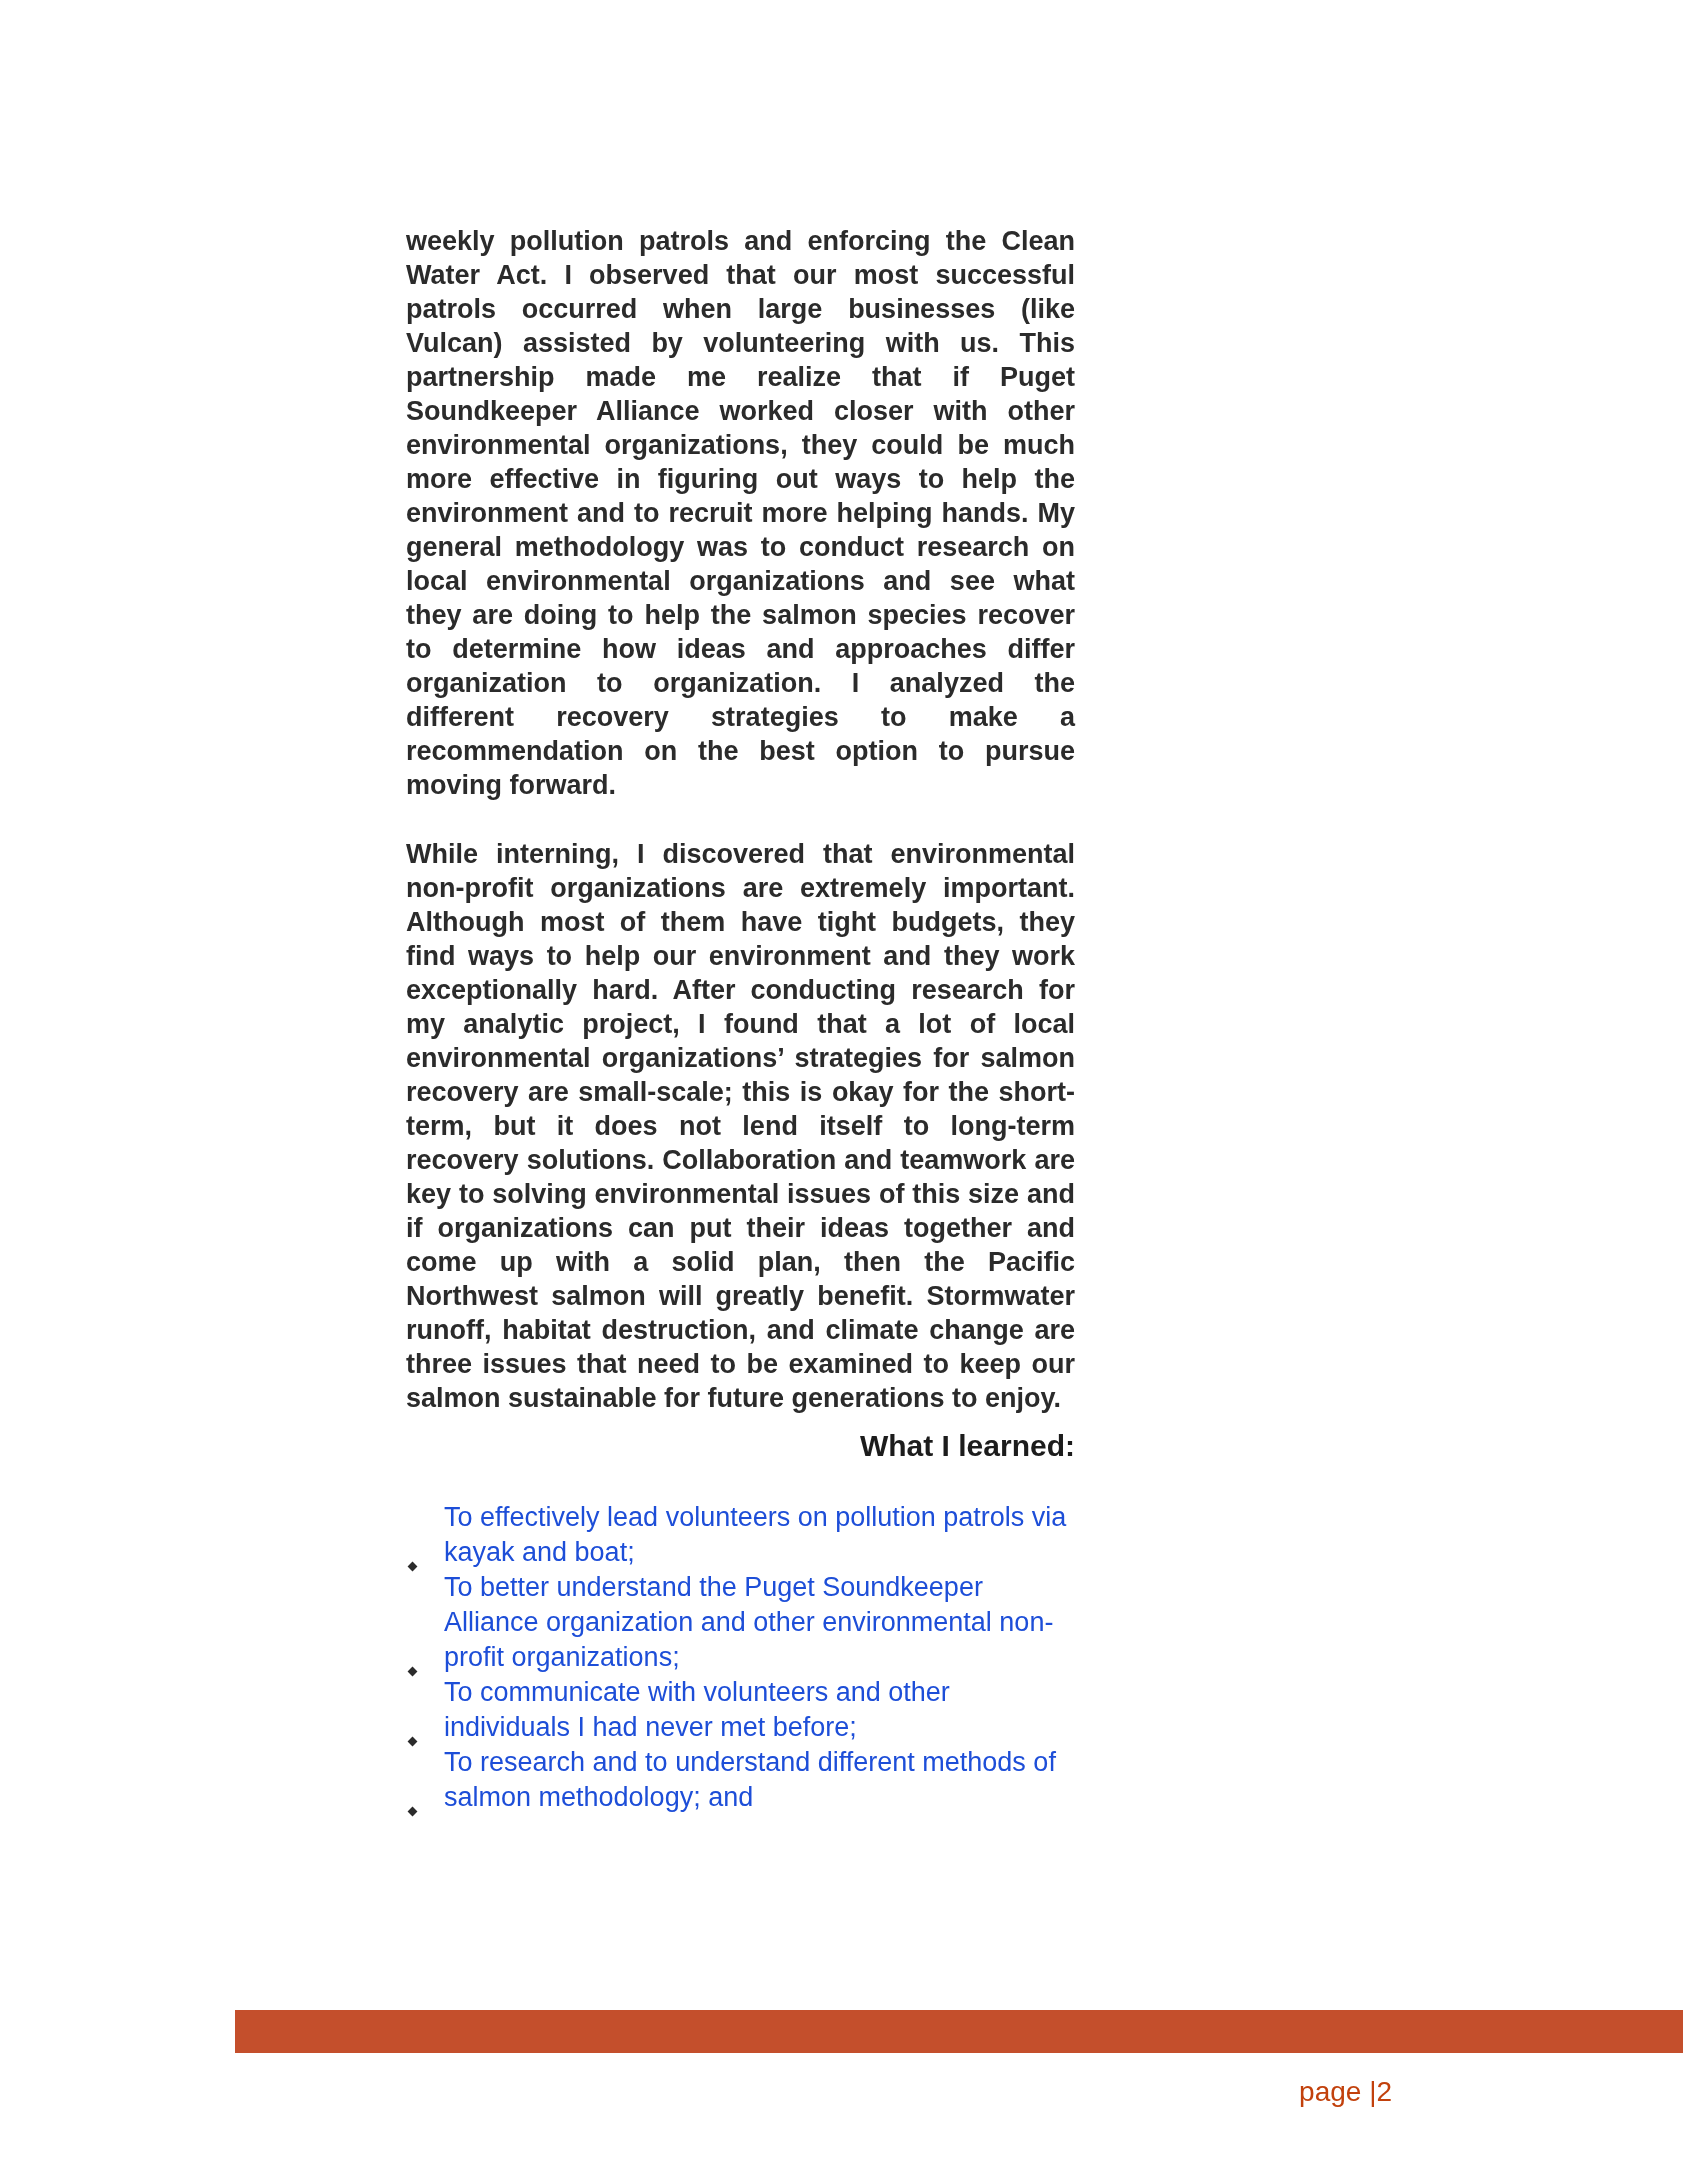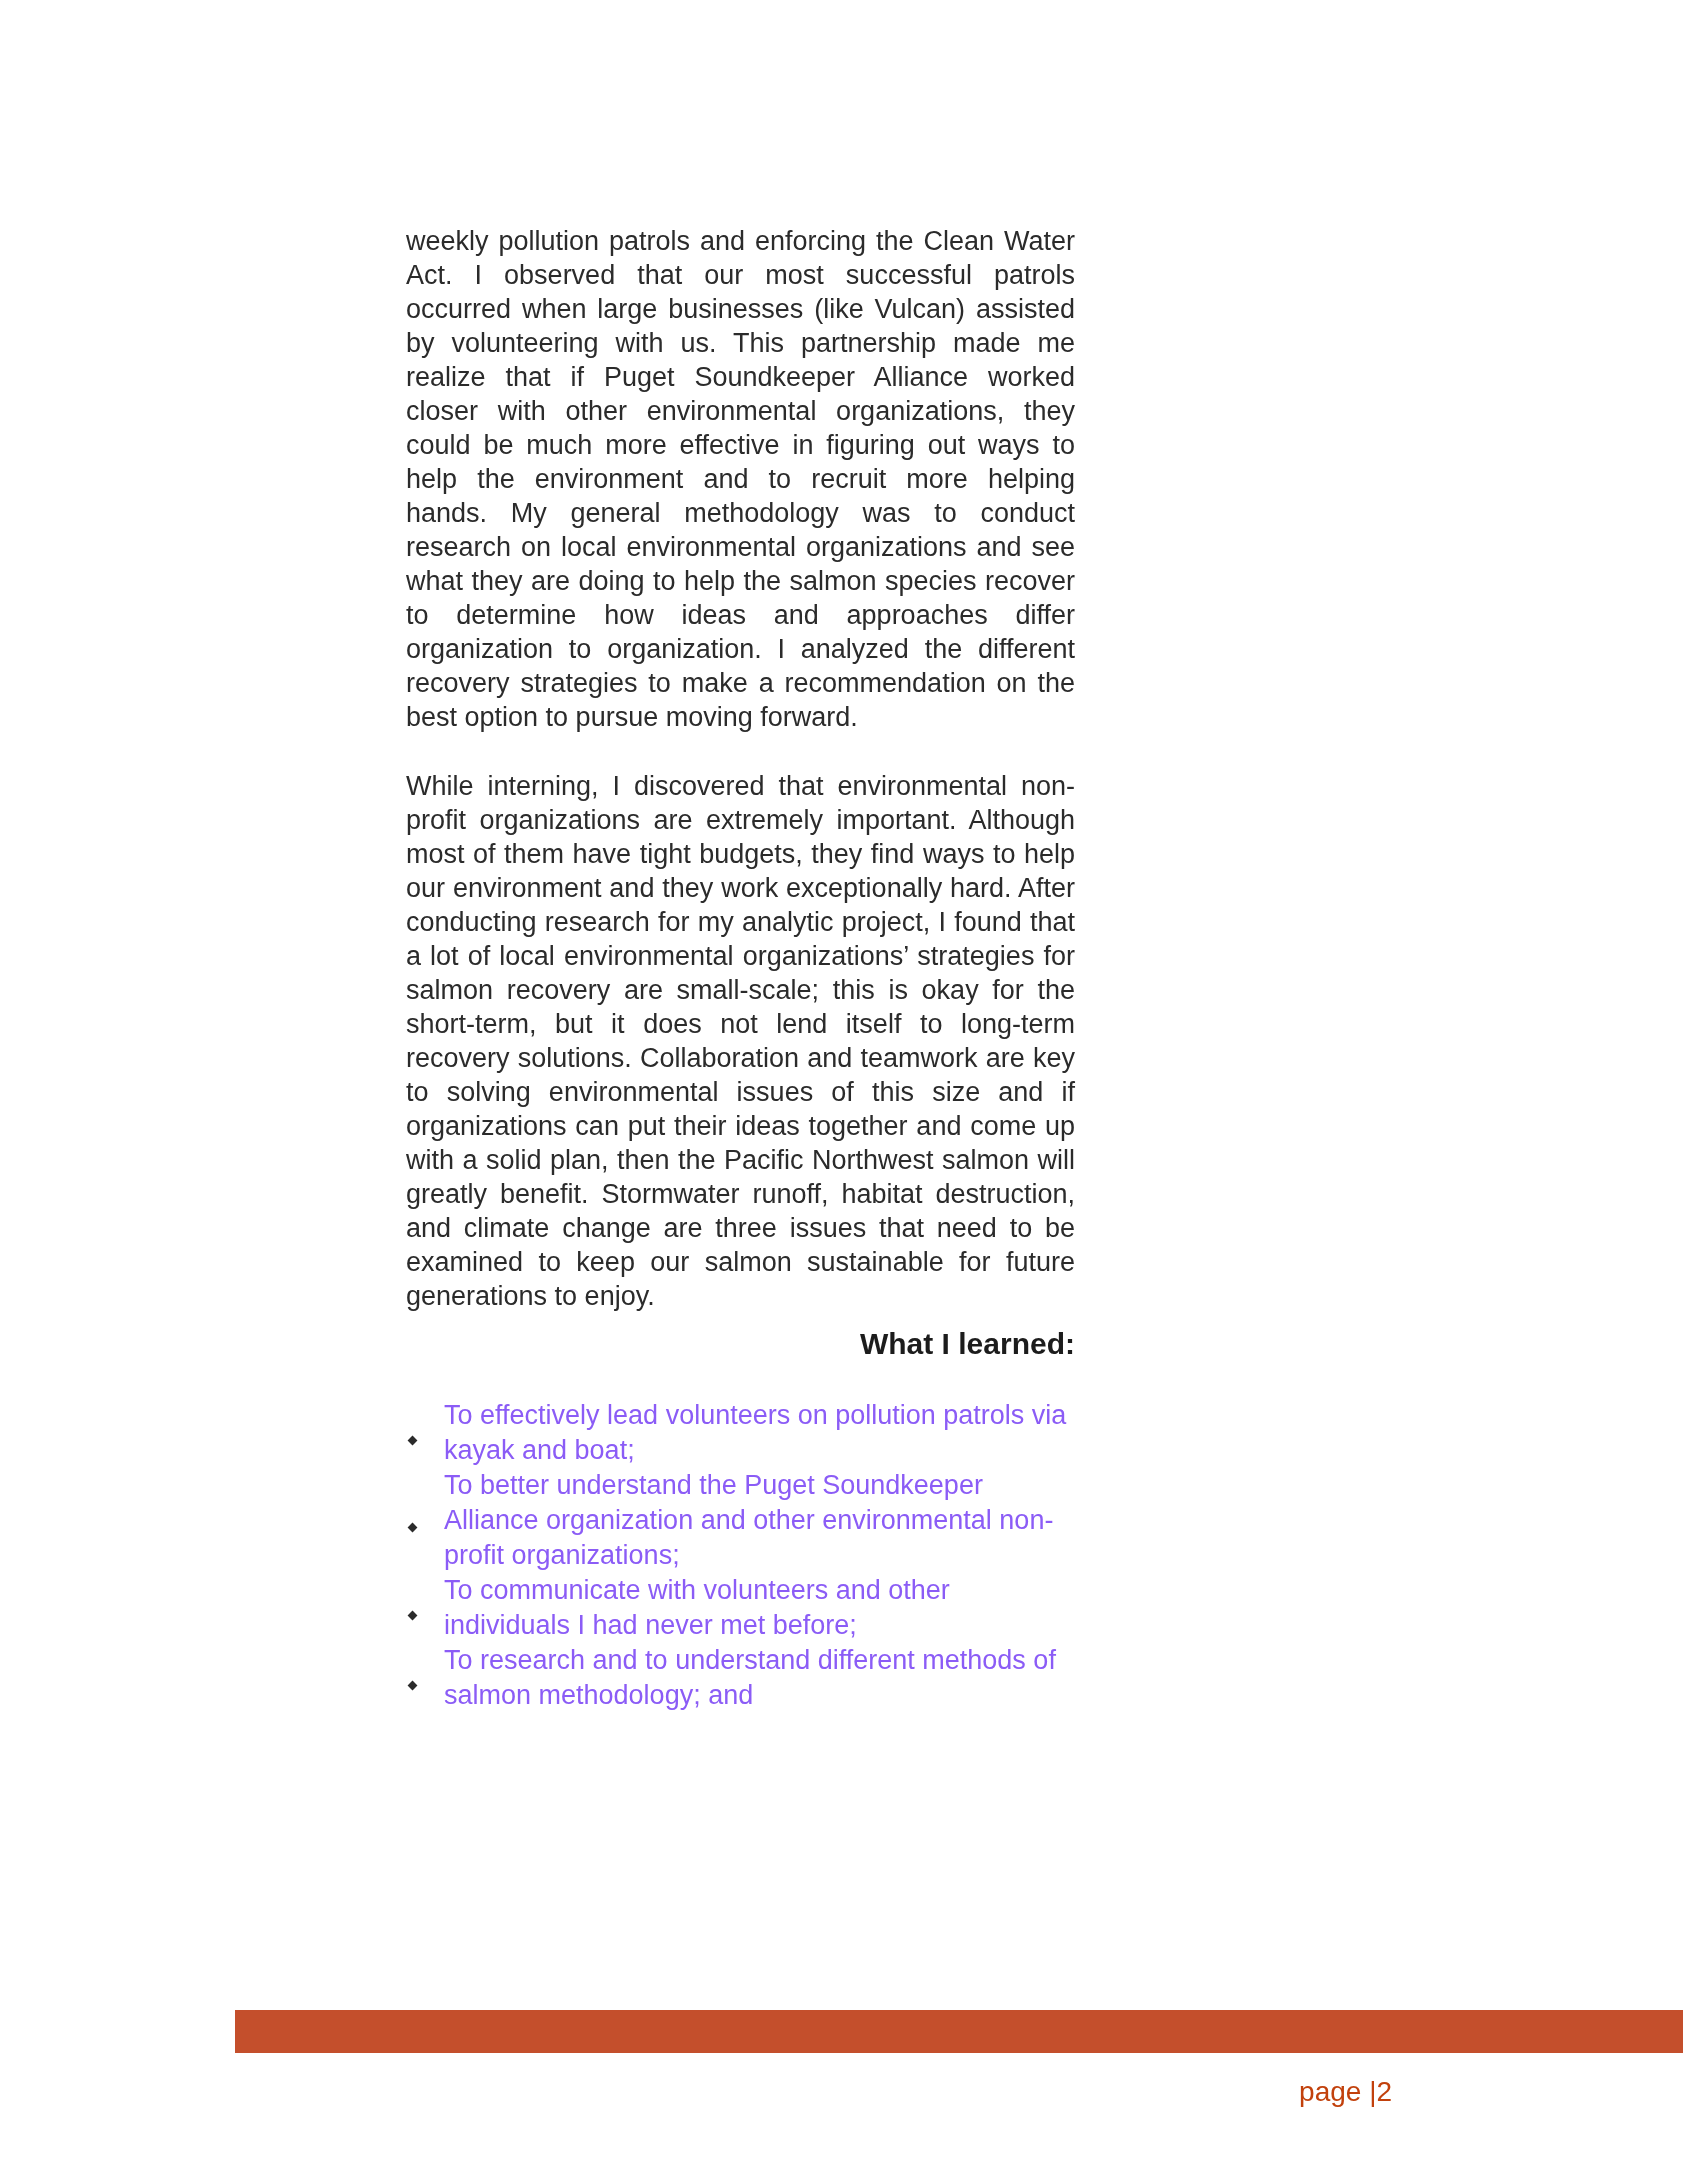--- a/index.html
+++ b/index.html
@@ -21,44 +21,45 @@
     top: 224px;
     width: 669px;
     color: #2b2b2b;
   }
   .body-paragraph {
     margin: 0;
     font-size: 27px;
     line-height: 34px;
     text-align: justify;
     color: #2b2b2b;
+    font-weight: bold;
   }
   .section-heading {
     margin: 0;
     font-size: 30px;
     line-height: 36px;
     font-weight: bold;
     color: #1c1c1c;
     text-align: left;
   }
   .heading-discovered { margin-top: 18px; }
   .paragraph-discovered { margin-top: 35px; }
   .heading-learned { margin-top: 13px; text-align: right; }
   .bullet-list {
     list-style: none;
     margin: 36px 0 0 0;
     padding: 0;
   }
   .bullet-item {
     display: flex;
-    align-items: center;
+    align-items: flex-end;
     font-size: 27px;
     line-height: 35px;
     text-align: left;
-    color: #8b5cf6;
+    color: #1d4ed8;
   }
   .bullet-dot {
     flex: 0 0 auto;
     width: 7px;
     height: 7px;
     margin: 14px 15px 0 3px;
     background: #2b2b2b;
     transform: rotate(45deg);
   }
   .bullet-text {

